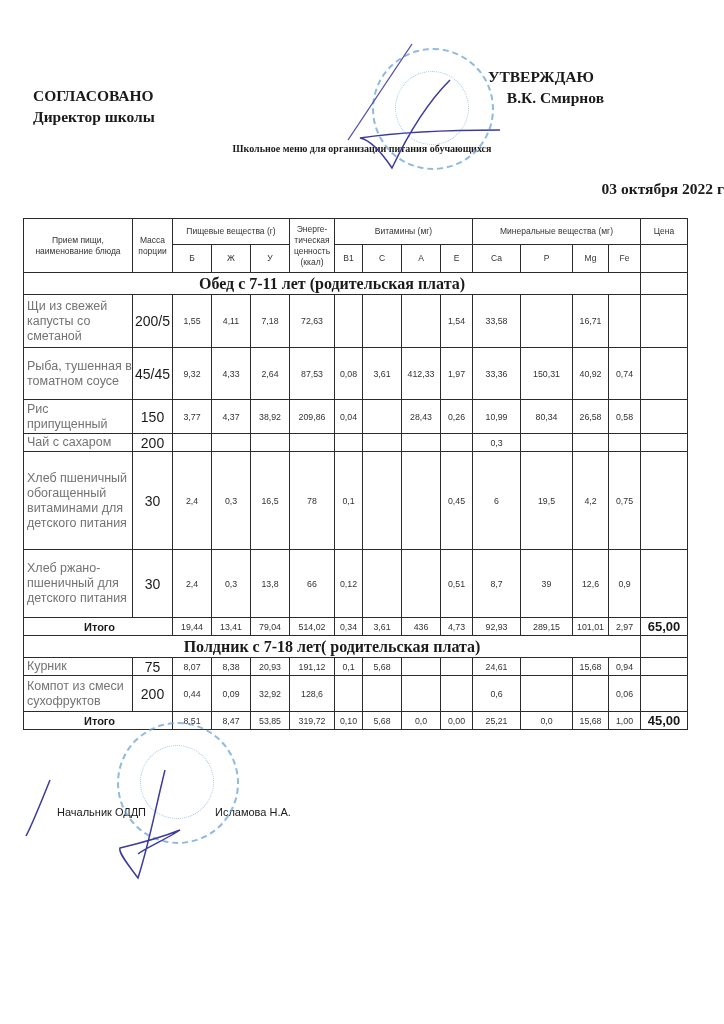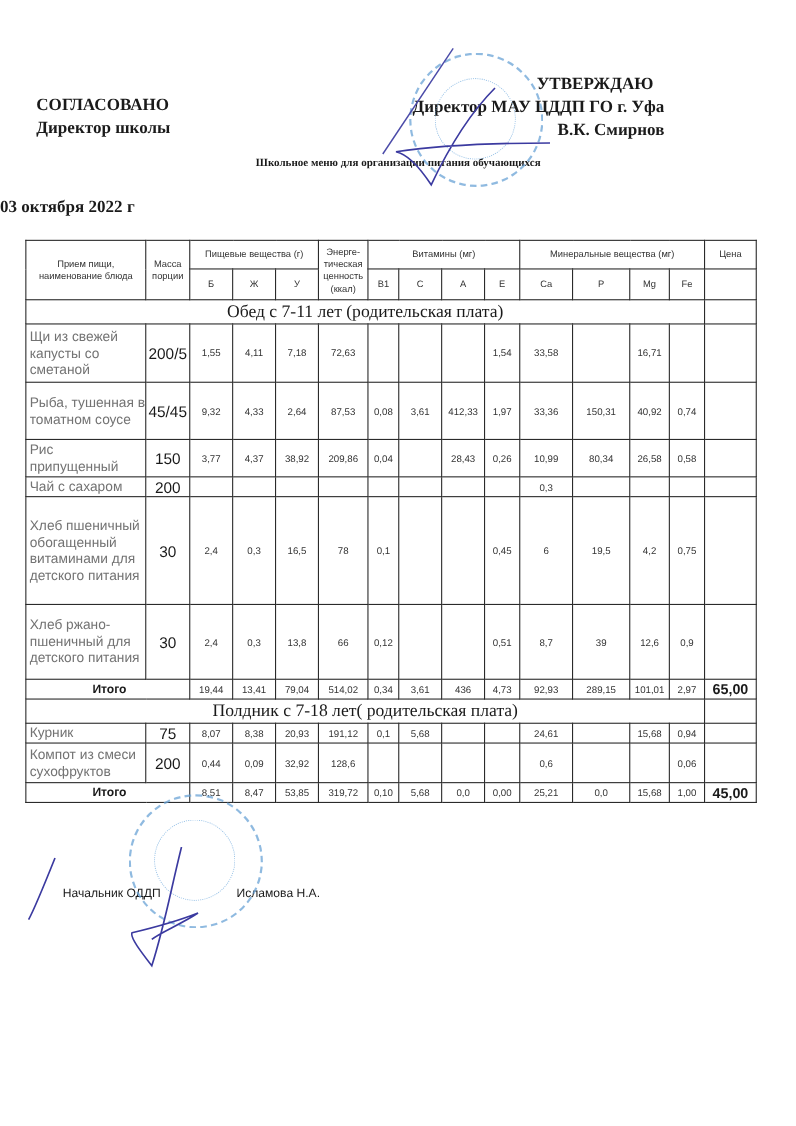--- a/index.html
+++ b/index.html
@@ -5,26 +5,26 @@
   html, body { margin: 0; padding: 0; background: #ffffff; }
   body { width: 724px; height: 1024px; position: relative; overflow: hidden; color: #1a1a1a; }
   .serif { font-family: "Liberation Serif", "DejaVu Serif", serif; }
   .sans { font-family: "Liberation Sans", "DejaVu Sans", sans-serif; }
 
   .hdr-left { position: absolute; left: 33px; top: 85px; font-weight: bold; font-size: 15.5px; line-height: 21px; }
   .hdr-right { position: absolute; right: 120px; top: 66px; font-weight: bold; font-size: 15.5px; line-height: 21px; text-align: right; }
   .hdr-right .line1 { padding-right: 10px; }
   .hdr-right .line3 { padding-right: 0; }
   .doc-title { position: absolute; left: 0; width: 724px; top: 143px; text-align: center; font-weight: bold; font-size: 10px; }
-  .doc-date { position: absolute; left: 0; width: 724px; top: 180px; text-align: left; font-weight: bold; font-size: 15.5px; }
+  .doc-date { position: absolute; left: 0; width: 724px; top: 180px; text-align: right; font-weight: bold; font-size: 15.5px; }
 
   table.menu { position: absolute; left: 23px; top: 218px; border-collapse: collapse; table-layout: fixed; width: 664px; }
   table.menu td { border: 1.3px solid #2b2b2b; padding: 0; vertical-align: middle; text-align: center; }
   .th { font-size: 8.5px; color: #333; line-height: 11px; }
-  .section td.sec { font-family: "Liberation Serif", "DejaVu Serif", serif; font-weight: normal; font-size: 16px; height: 21px; }
+  .section td.sec { font-family: "Liberation Serif", "DejaVu Serif", serif; font-weight: bold; font-size: 16px; height: 21px; }
   .name { text-align: left !important; font-size: 12.5px; line-height: 15px; padding-left: 3px !important; color: #737373; }
   .mass { font-size: 14px; }
   .num { font-size: 8.8px; color: #333; }
   .total-label { text-align: center; font-weight: bold; font-size: 11px; padding-left: 3px !important; }
   .price { font-weight: bold; font-size: 13px; }
 
   .footer { position: absolute; left: 57px; top: 806px; font-size: 11px; }
   .footer .sig-name { position: absolute; left: 158px; top: 0; white-space: nowrap; }
 
   .stamp { position: absolute; border-radius: 50%; border: 2px dashed #6aa3d6; opacity: 0.75; pointer-events: none; }
@@ -34,21 +34,20 @@
 </head>
 <body>
 
 <div class="hdr-left serif">
   <div>СОГЛАСОВАНО</div>
   <div>Директор школы</div>
 </div>
 
 <div class="hdr-right serif">
   <div class="line1">УТВЕРЖДАЮ</div>
-  <div>Директор МАУ ЦДДП ГО г. Уфа</div>
   <div class="line3">В.К. Смирнов</div>
 </div>
 
 <div class="doc-title serif">Школьное меню для организации питания обучающихся</div>
 <div class="doc-date serif">03 октября 2022 г</div>
 
 <table class="menu sans">
   <colgroup>
     <col style="width:109px">
       <col style="width:40px">

